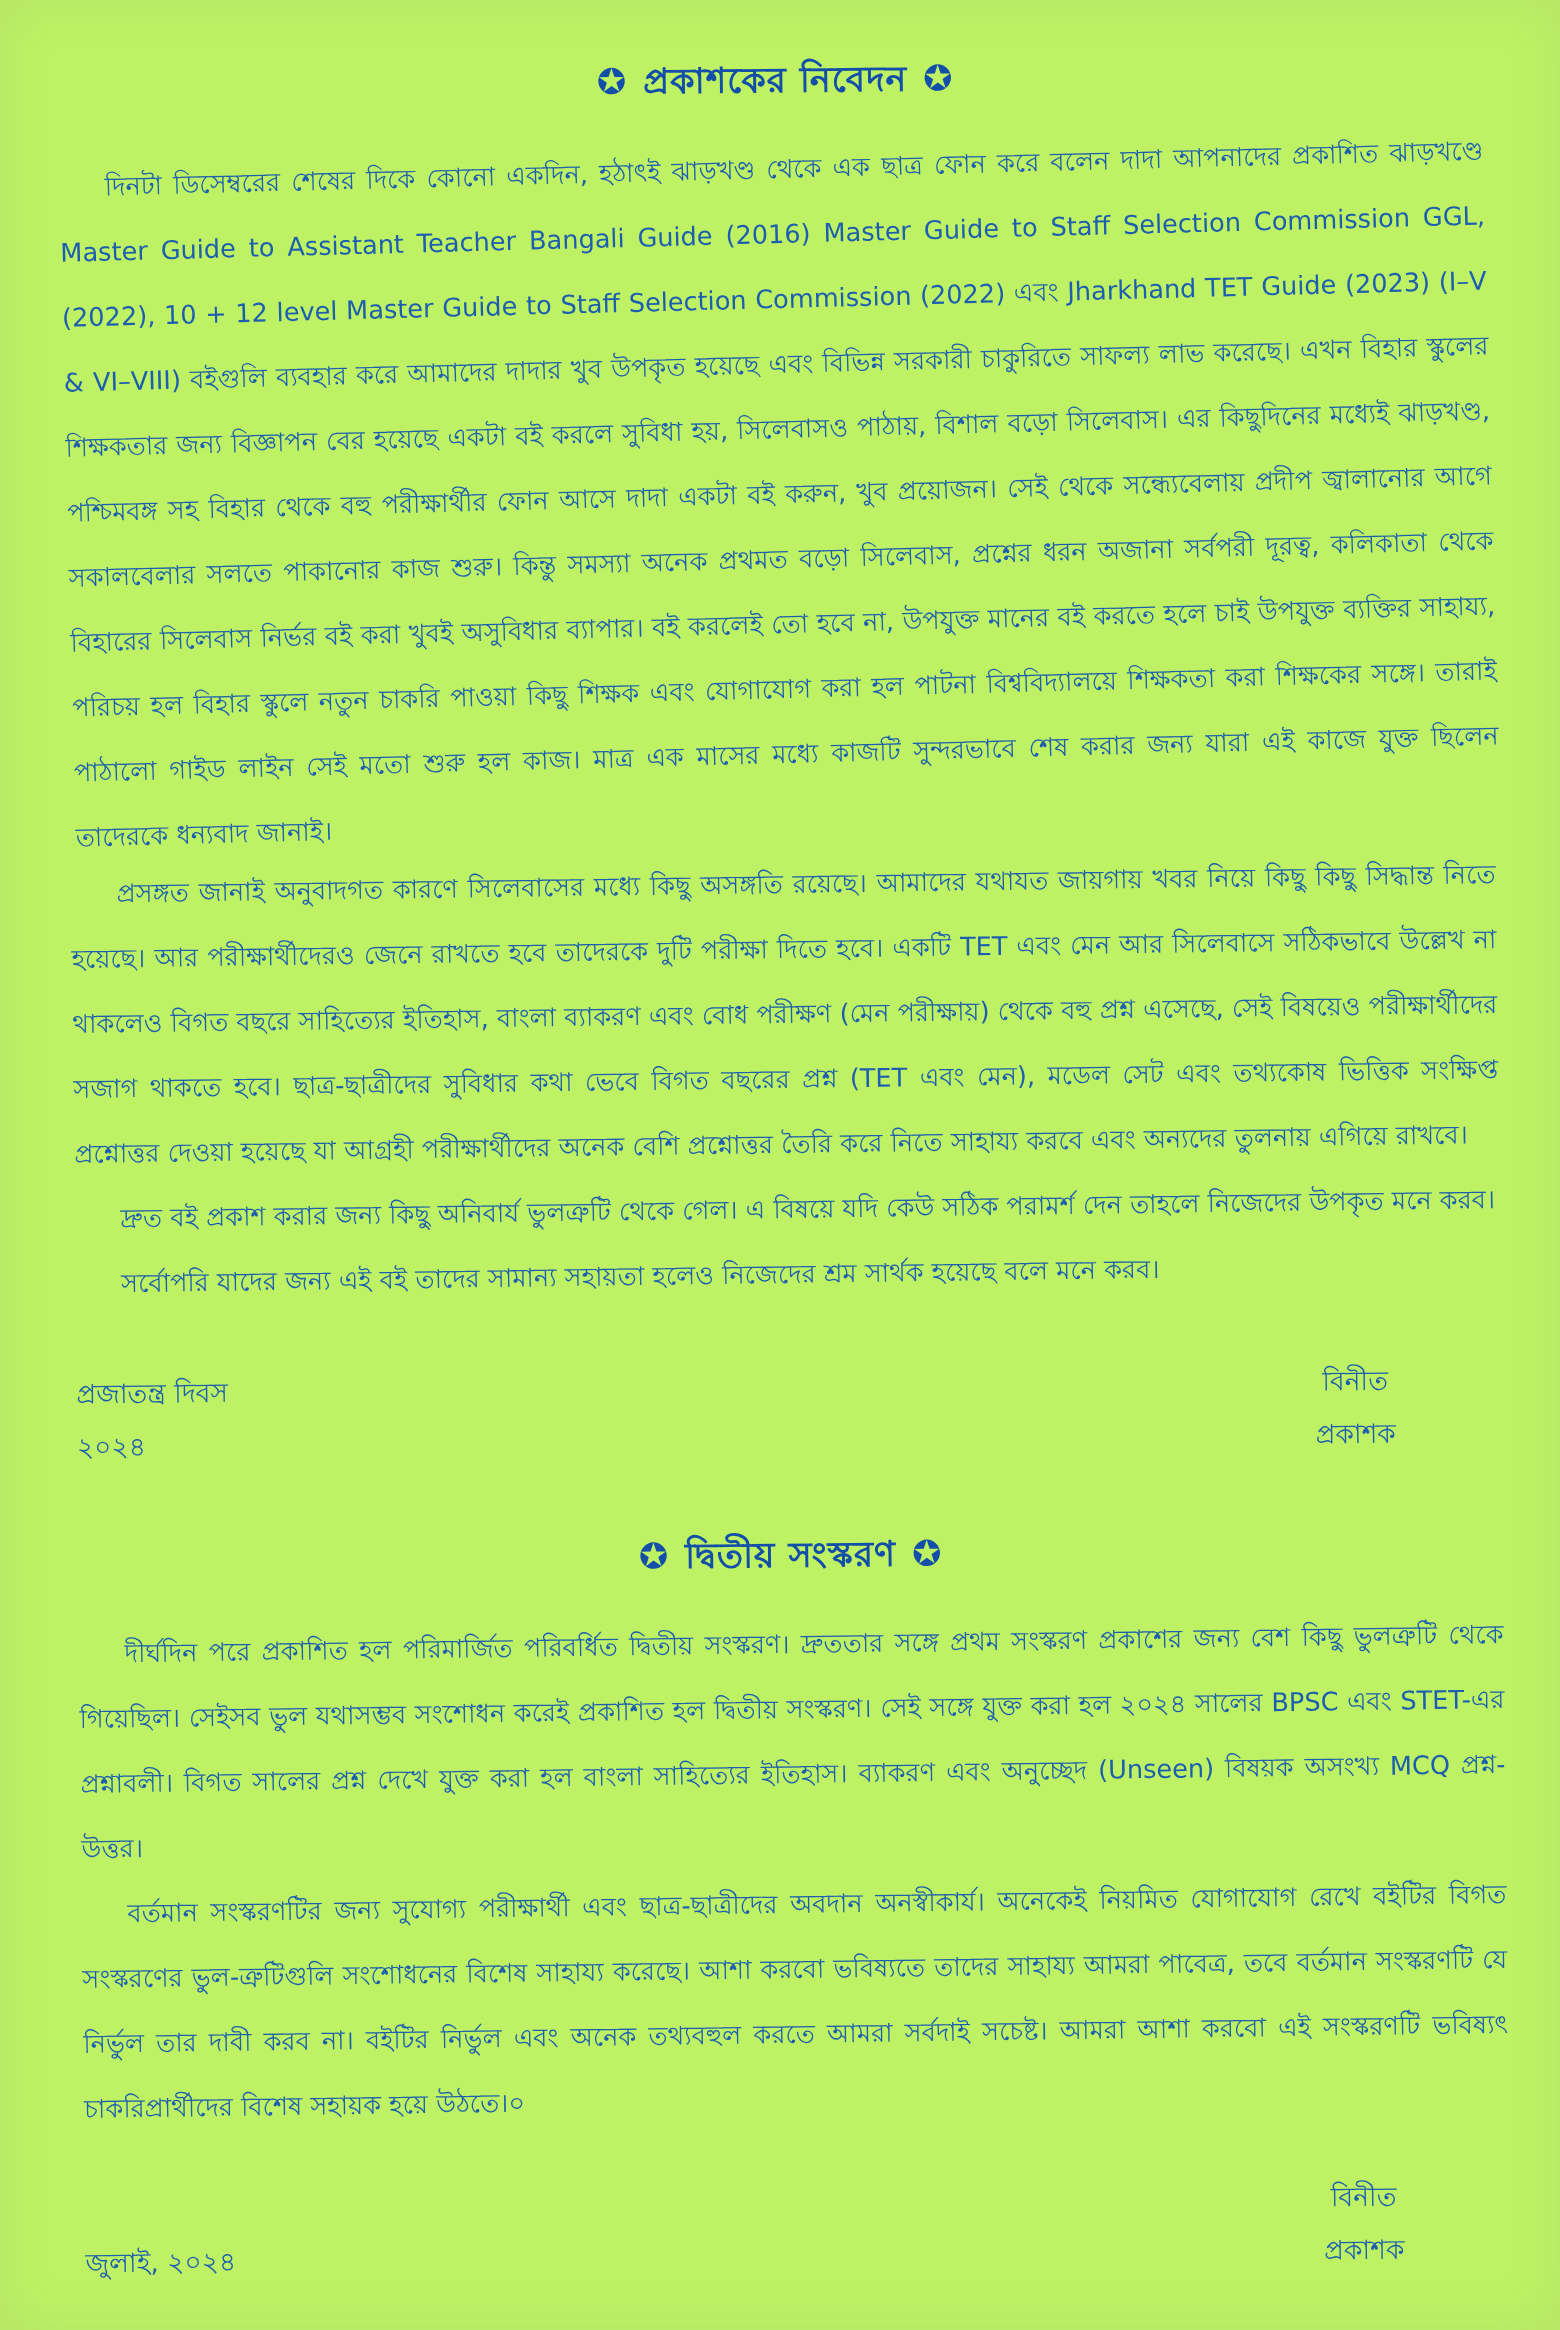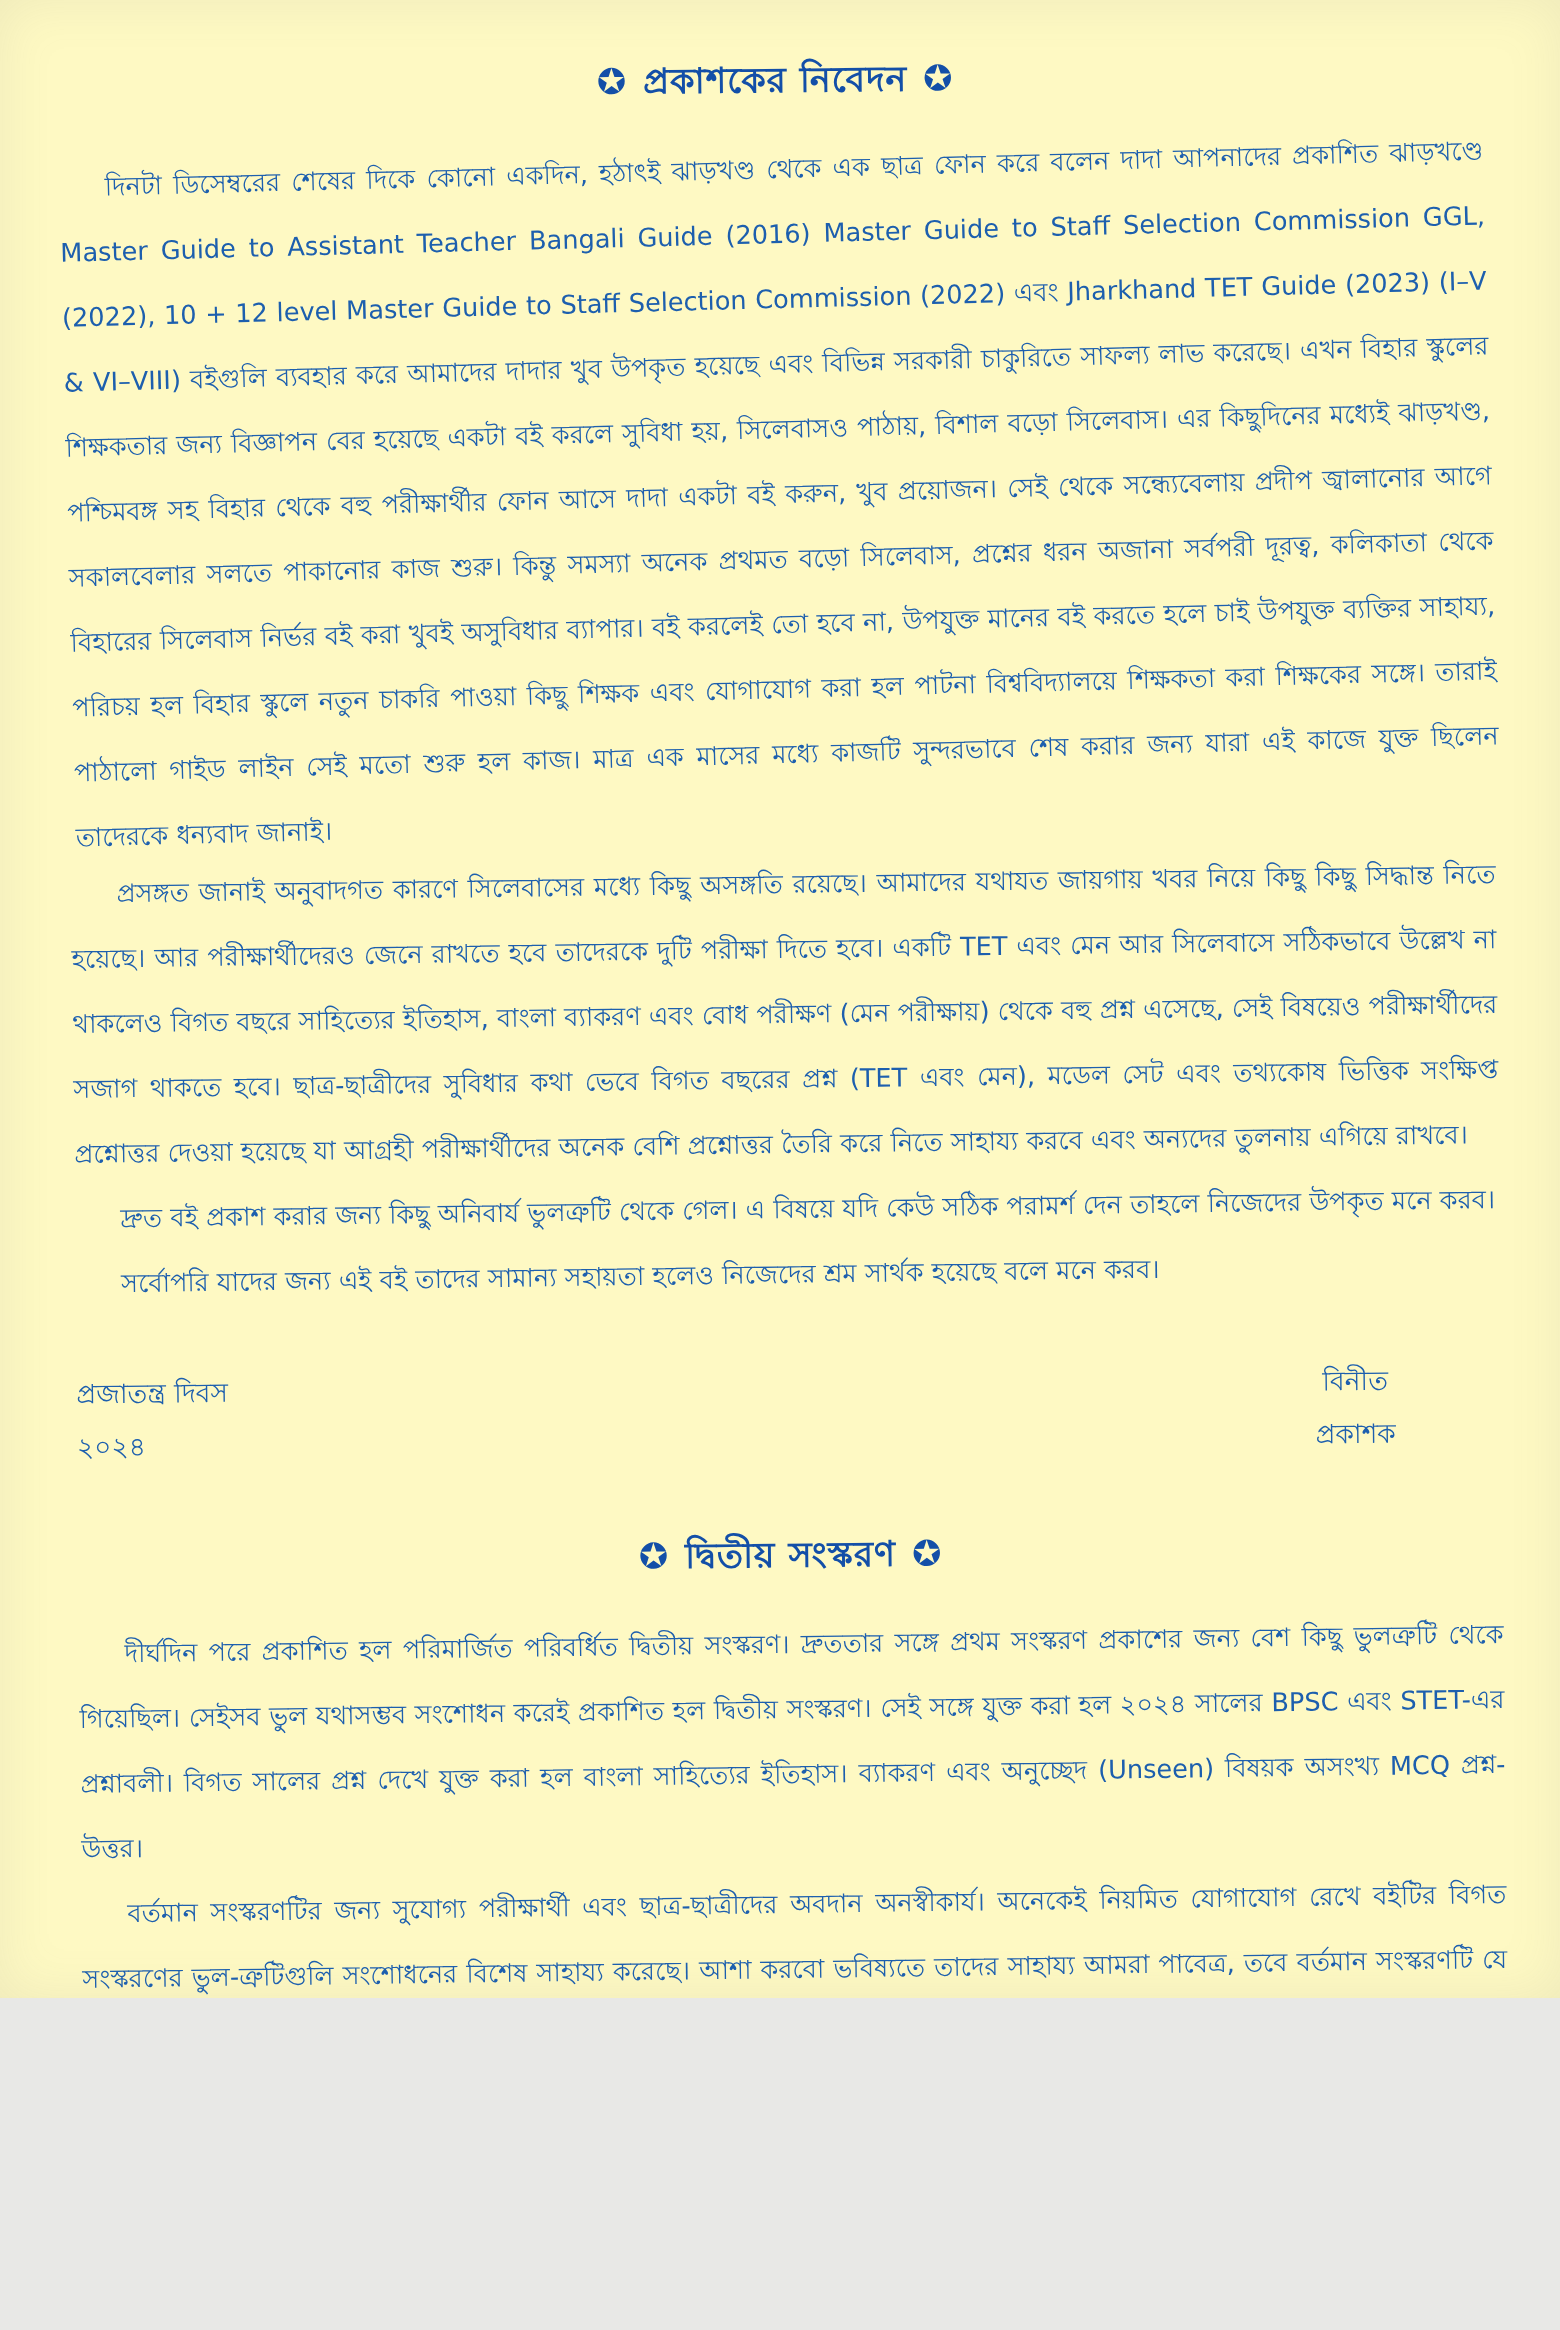--- a/index.html
+++ b/index.html
@@ -3,23 +3,23 @@
 <meta charset="utf-8">
 <style>
   html, body {
     margin: 0;
     padding: 0;
     background: #e8e8e6;
   }
   .page {
     position: relative;
     width: 1561px;
-    height: 1998px;
+    height: 2330px;
     margin: 0 auto;
-    background: #fef9c3;
+    background: #bef264;
     overflow: hidden;
     font-family: "DejaVu Sans", sans-serif;
     color: var(--ink, #1d5fae);
     box-shadow: inset 0 0 53px rgba(120,120,120,0.12);
   }
   .content {
     position: absolute;
     left: 74px;
     right: 62px;
     top: 53px;

